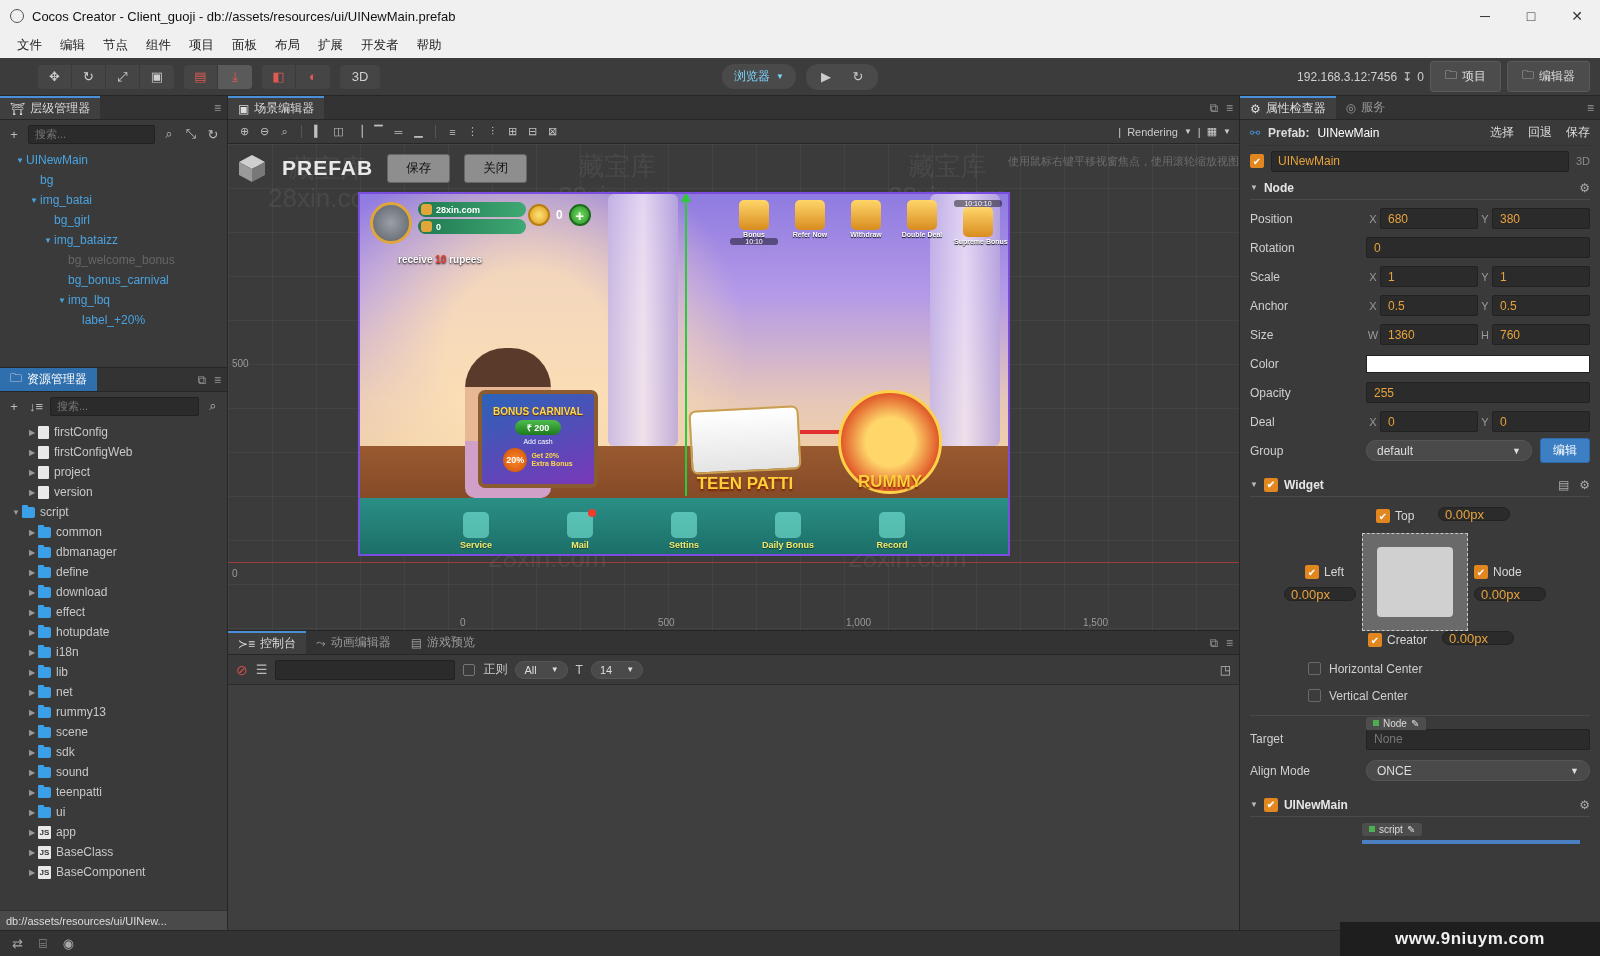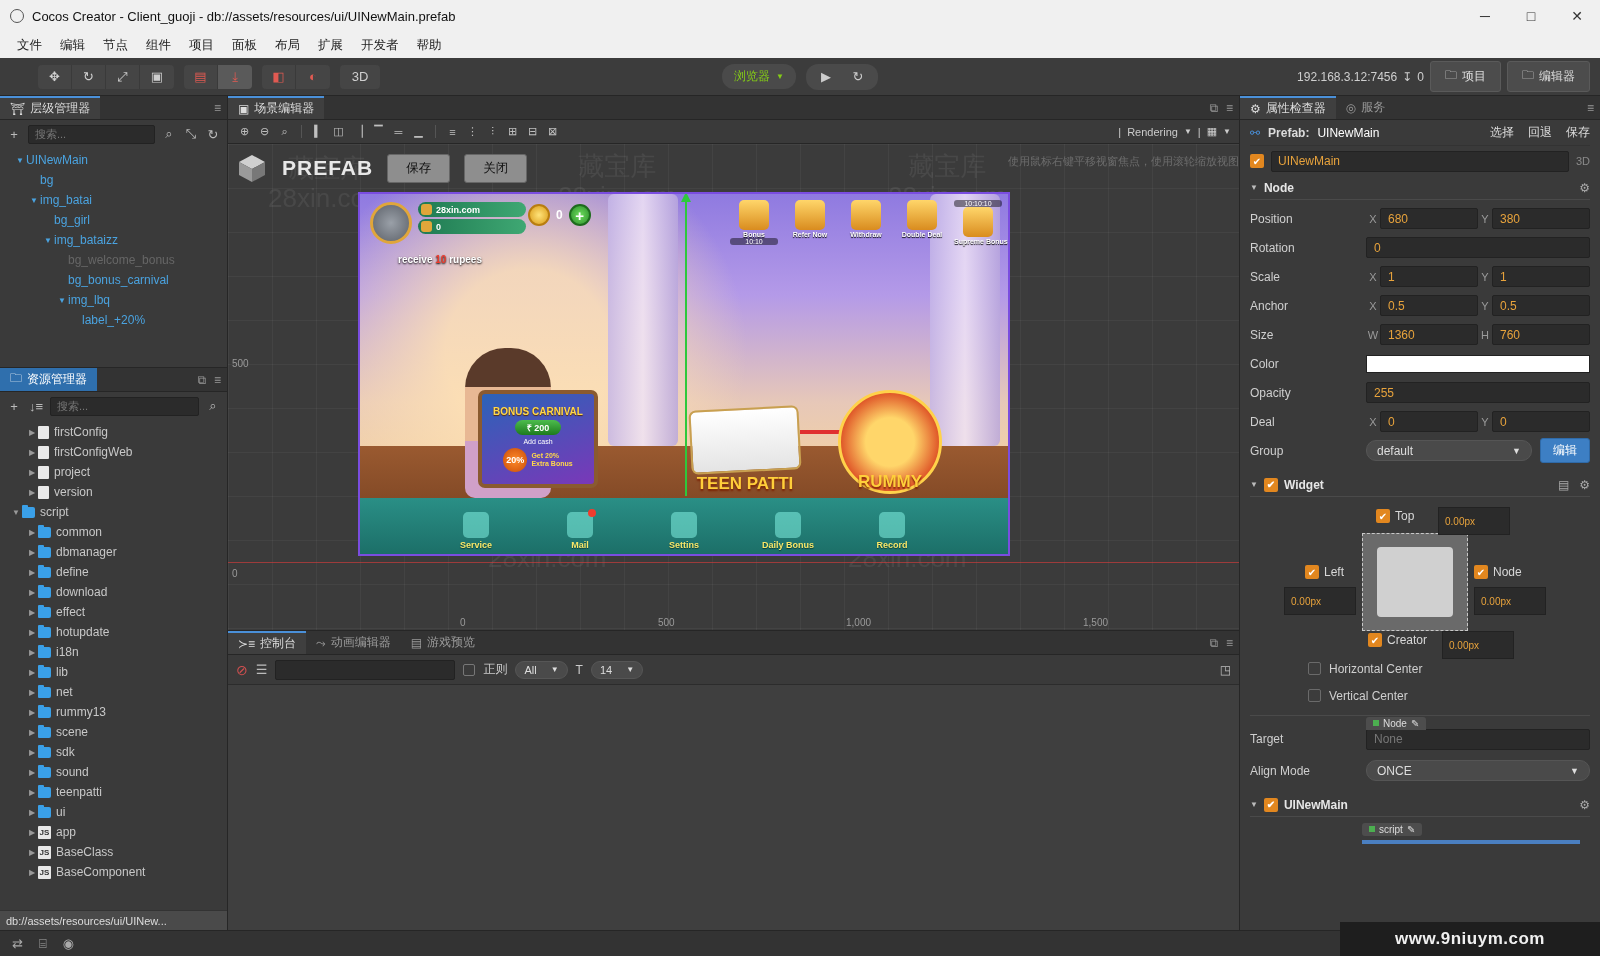--- a/index.html
+++ b/index.html
@@ -44,21 +44,21 @@
   .tbtn { width: 34px; height: 24px; display: flex; align-items: center;
           justify-content: center; color: #cfcfcf; font-size: 13px;
           border-right: 1px solid #3a3a3a; }
   .tbtn:last-child { border-right: none; }
   .tbtn.active { background: #5a5a5a; }
   .tbtn.red { color: #e05a52; }
   .tbtn.sq { width: 40px; }
   .tb-center { position: absolute; left: 50%; transform: translateX(-50%);
                display: flex; align-items: center; gap: 10px; }
   .pill { background: #4a4a4a; border-radius: 12px; padding: 4px 12px;
-          display: flex; align-items: center; gap: 6px; color: #84cc16; font-size: 12px; }
+          display: flex; align-items: center; gap: 6px; color: #7dd3fc; font-size: 12px; }
   .playgroup { background: #4a4a4a; border-radius: 12px; display: flex;
                align-items: center; padding: 2px 4px; }
   .playgroup .pb { width: 32px; height: 22px; display: flex; align-items: center;
                    justify-content: center; color: #ccc; font-size: 13px; }
   .tb-right { position: absolute; right: 10px; display: flex; align-items: center; gap: 6px; }
   .ipinfo { color: #cfcfcf; font-size: 12px; display: flex; align-items: center; gap: 5px; }
   .rbtn { background: #4c4c4c; border: 1px solid #5a5a5a; border-radius: 3px;
           padding: 4px 14px; color: #ddd; font-size: 12px; display: flex;
           align-items: center; gap: 5px; }
 
@@ -293,22 +293,22 @@
   .selfld .car { margin-left: auto; font-size: 9px; }
   .bluebtn { background: #3d7fc4; border: 1px solid #2f6aa8; border-radius: 3px;
              color: #fff; font-size: 12px; padding: 3px 12px; margin-left: 8px; }
   .widgetbox { position: relative; height: 150px; margin: 6px 0 2px; }
   .wbox-outer { position: absolute; left: 112px; top: 30px; width: 106px; height: 98px;
                 border: 1px dashed #c8c8c8; background: #6a6a6a; }
   .wbox-inner { position: absolute; left: 14px; top: 13px; right: 14px; bottom: 13px;
                 background: #d0d0d0; border-radius: 4px; }
   .wlbl { position: absolute; display: flex; align-items: center; gap: 5px;
           color: #d8d8d8; font-size: 12px; }
-  .wfld { position: absolute; height: 28px; background: #2b2b2b; border: 1px solid #222;
-          border-radius: 0; color: #e8a33c; font-size: 10px;
+  .wfld { position: absolute; height: 14px; background: #2b2b2b; border: 1px solid #222;
+          border-radius: 10px; color: #e8a33c; font-size: 13px;
           display: flex; align-items: center; padding: 0 6px; }
   .chkrow { height: 27px; display: flex; align-items: center; gap: 8px;
             font-size: 12px; color: #cfcfcf; padding-left: 58px; }
   .chkbox-off { width: 13px; height: 13px; background: #3c3c3c; border: 1px solid #6a6a6a;
                 border-radius: 2px; }
   .tagfld { flex: 1; position: relative; }
   .tagchip { position: absolute; left: 0; top: -12px; background: #4d4d4d;
              border-radius: 3px 3px 0 0; padding: 1px 7px; font-size: 10px;
              color: #ddd; display: flex; align-items: center; gap: 4px; }
   .tagchip .sq { width: 6px; height: 6px; background: #4caf50; }

